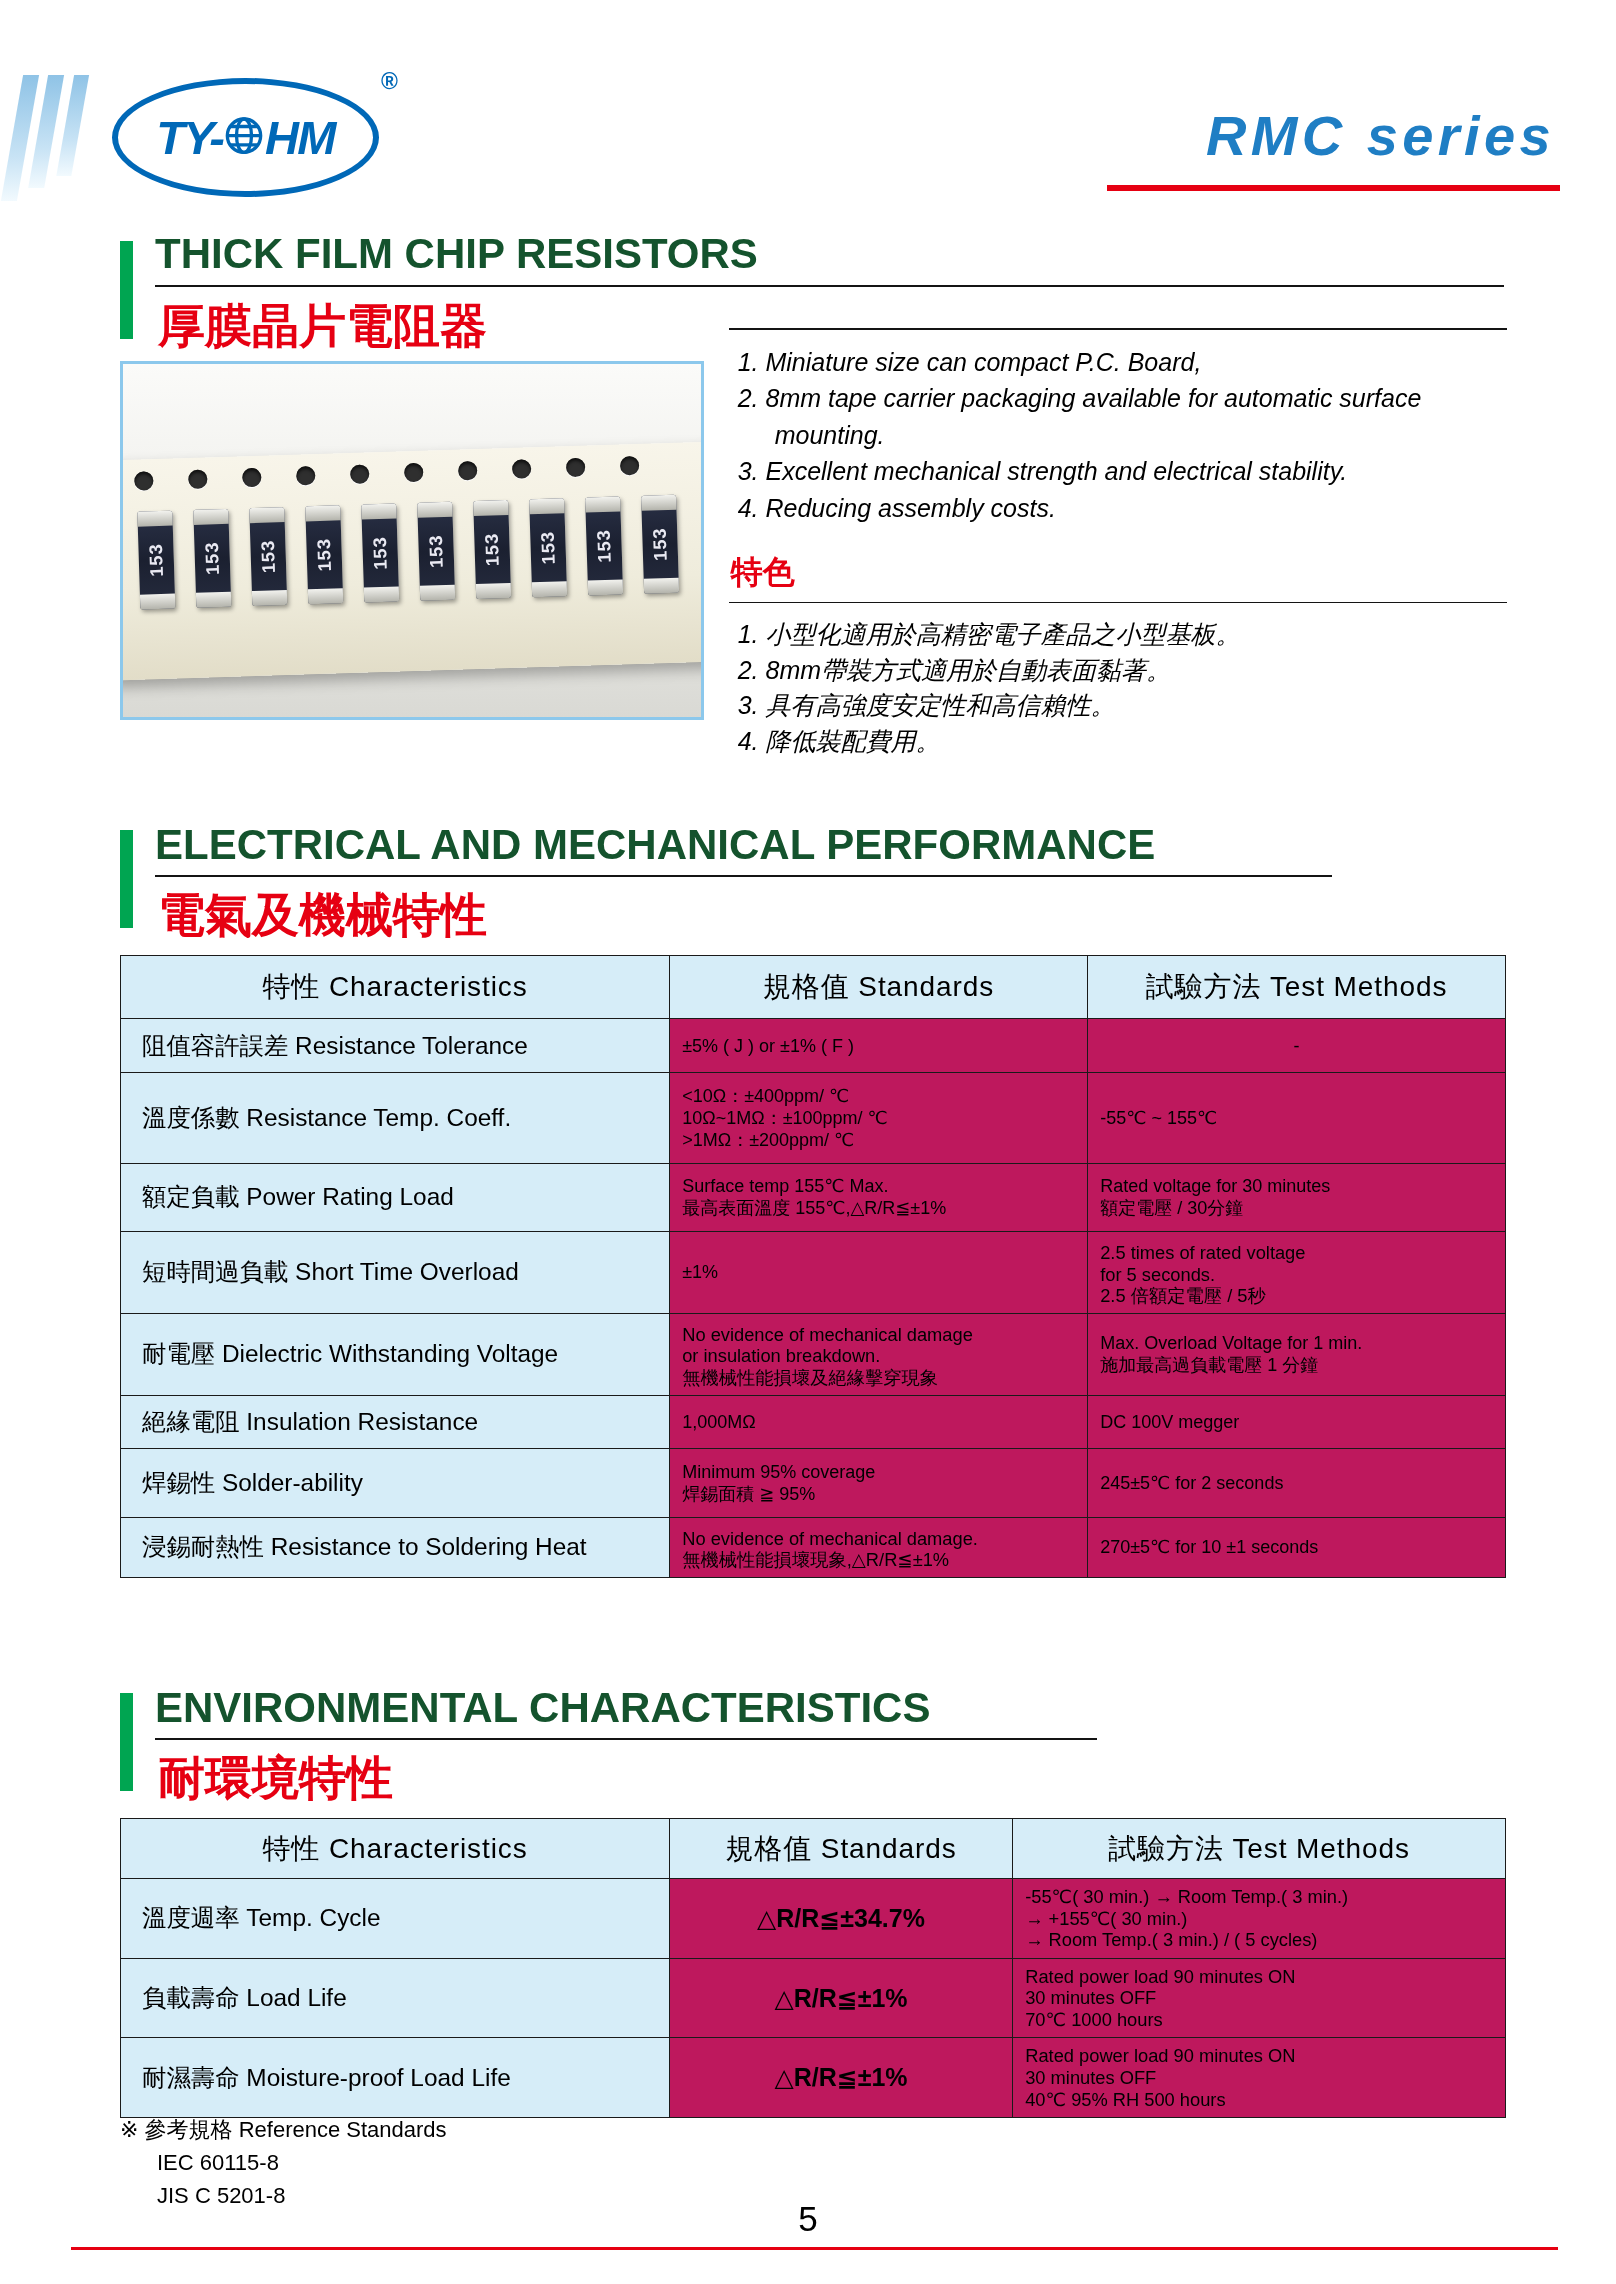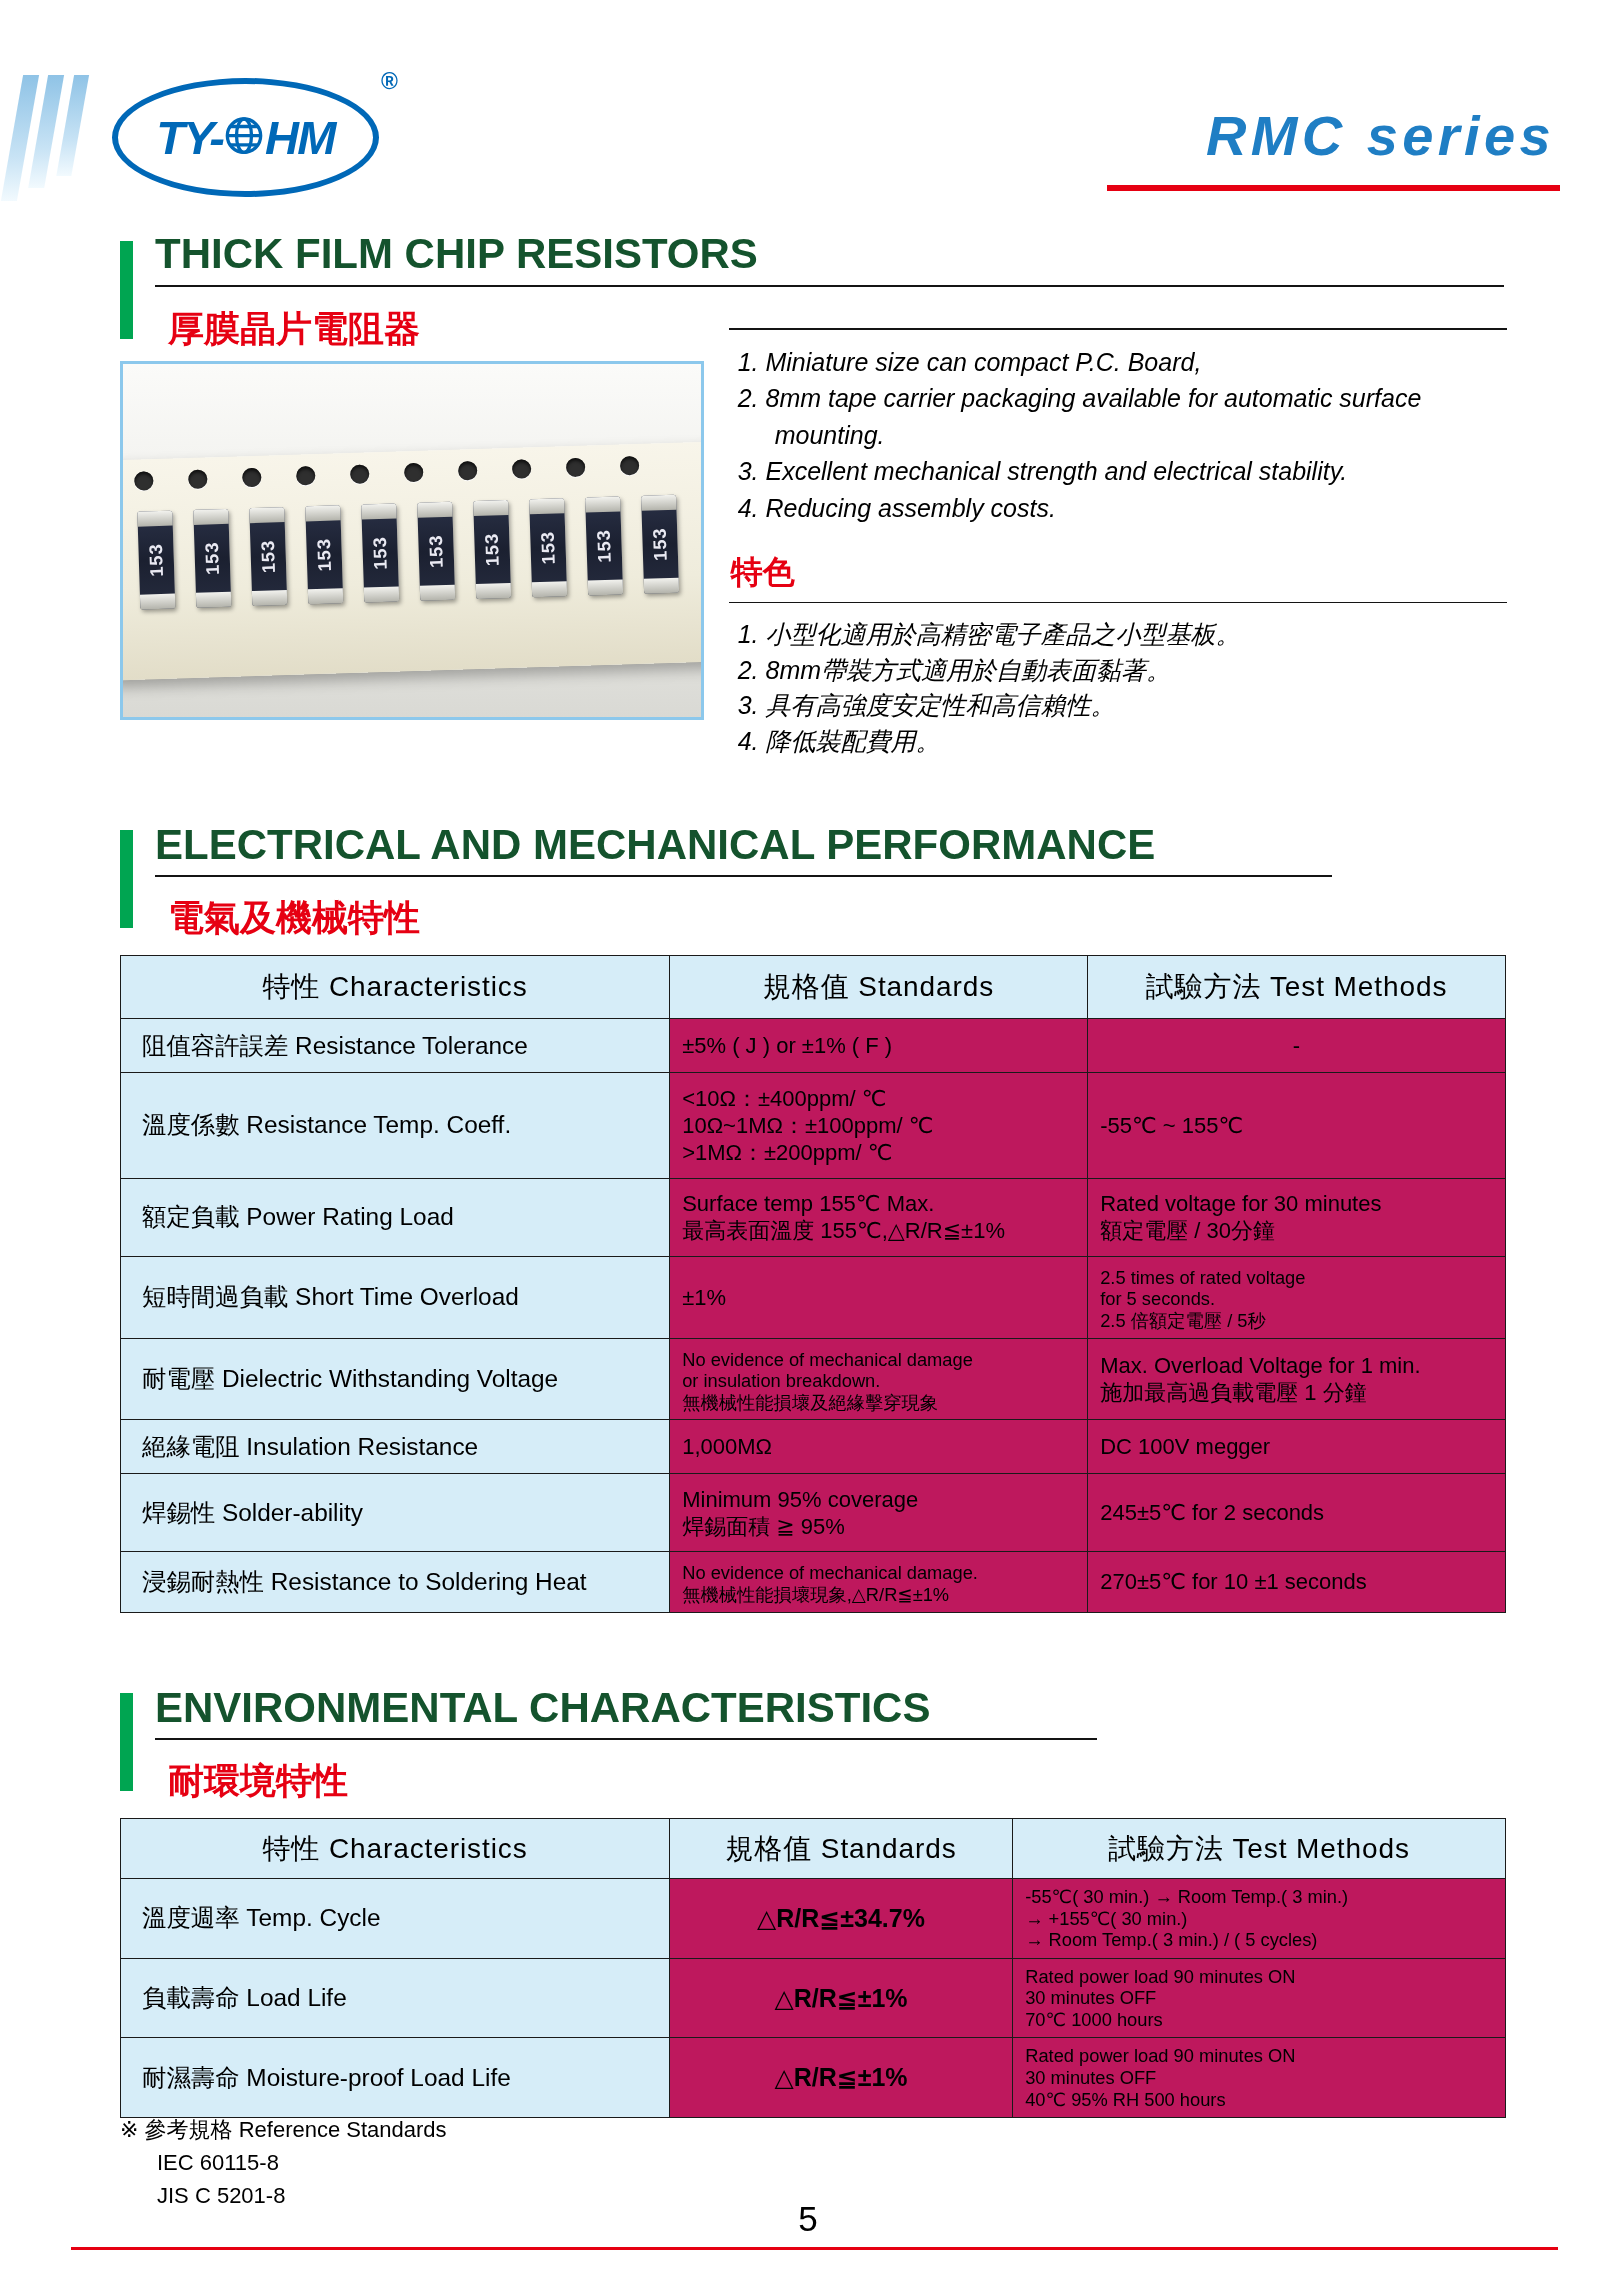--- a/index.html
+++ b/index.html
@@ -27,21 +27,21 @@
 
   .series-title {
     position:absolute; right:61px; top:103px; margin:0;
     font-size:56px; font-weight:bold; font-style:italic; letter-spacing:4.4px; color:#1f7ec4;
   }
   .series-underline { position:absolute; left:1107px; top:185px; width:453px; height:6.1px; background:#e60012; }
 
   
   .accent-bar { position:absolute; left:120px; width:13px; height:98px; background:#00a551; }
   .sec-title { position:absolute; left:155px; margin:0; font-size:42px; font-weight:bold; color:#14532d; white-space:nowrap; }
-  .sec-sub   { position:absolute; left:158px; margin:10px; font-size:36px; font-weight:bold; color:#e60012; white-space:nowrap;text-align:right; }
+  .sec-sub   { position:absolute; left:158px; margin:0; font-size:47px; font-weight:bold; color:#e60012; white-space:nowrap;text-align:right; }
   .rule { position:absolute; height:1.7px; background:#141414; }
 
   
   .photo-frame {
     position:absolute; left:120px; top:361px; width:584px; height:359px; box-sizing:border-box;
     border:3.5px solid #8cc8ec; background:#fff;
   }
   .photo-bg { position:absolute; inset:0; overflow:hidden; background:linear-gradient(180deg,#fbfbf9 0%,#ececе8 55%,#d9d9d4 100%); }
   .photo-bg { background:linear-gradient(180deg,#fbfbf9 0%,#ecece8 55%,#d9d9d4 100%); }
   .tape {
@@ -74,21 +74,21 @@
   .col-list { list-style:none; margin:0 0 24.4px 0; padding:0 0 0 8.7px; font-size:25px; line-height:1.46;font-style:italic; }
   .col-list li { padding-left:37px; text-indent:-37px; }
   .col-list.zh { line-height:1.42; }
 
   
   table.spec { position:absolute; border-collapse:collapse; table-layout:fixed; background:#be185d; }
   #perf-table { left:120px; top:955px; width:1385px; }
   #env-table  { left:120px; top:1818px; width:1385px; }
   .spec th, .spec td { border:1.7px solid #1a1a1a; }
   .spec th { background:#d6edf8; font-weight:normal; font-size:28px; padding:12.2px 7px; text-align:center; letter-spacing:0.9px; }
-  .spec td { font-size:22px; line-height:1.24; padding:11.3px 12.2px; vertical-align:middle; text-align:left; }
+  .spec td { font-size:18px; line-height:1.24; padding:11.3px 12.2px; vertical-align:middle; text-align:left; }
   .spec td.col0 { background:#d6edf8; font-size:24.4px; padding-left:21px; }
   .spec td.center { text-align:center; }
   .spec td.bold { font-weight:bold; }
   .spec td.small { font-size:18.3px; line-height:1.18; padding-top:10px; padding-bottom:6.1px; }
   #env-table th { padding:10.5px 7px; }
   #env-table td { padding-top:7px; padding-bottom:7px; }
   #env-table td.col1 { font-size:25px; }
 
   
   .footer-notes { position:absolute; left:120px; top:2113px; font-size:22px; line-height:1.5; }

